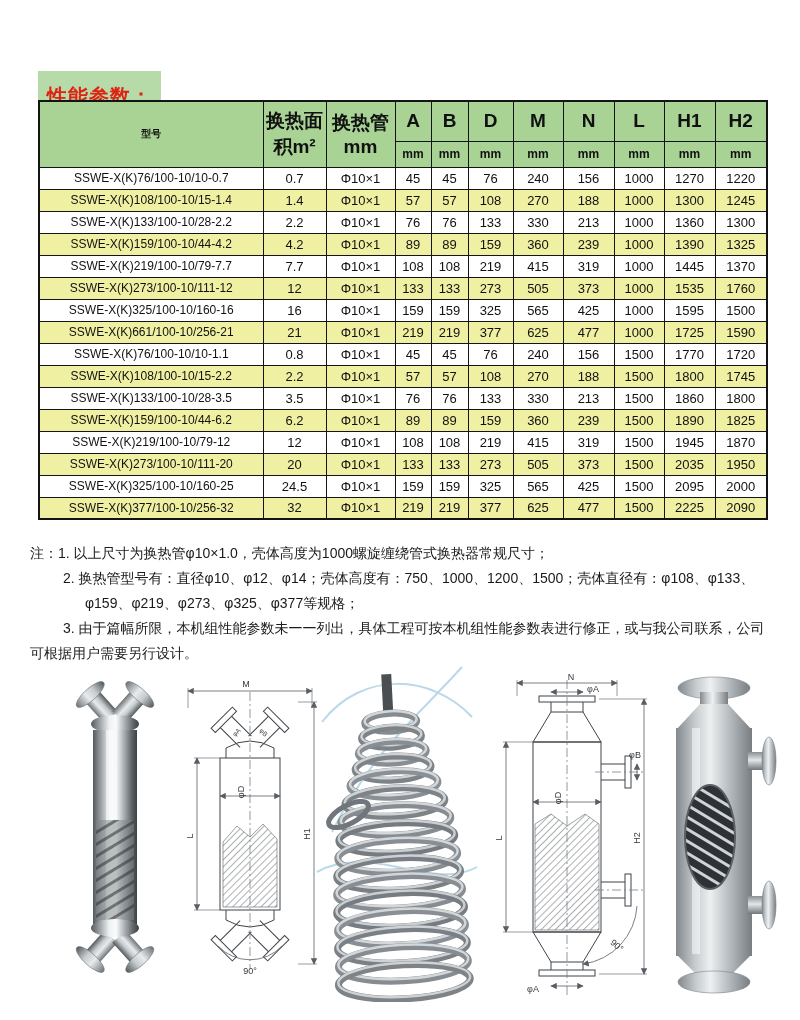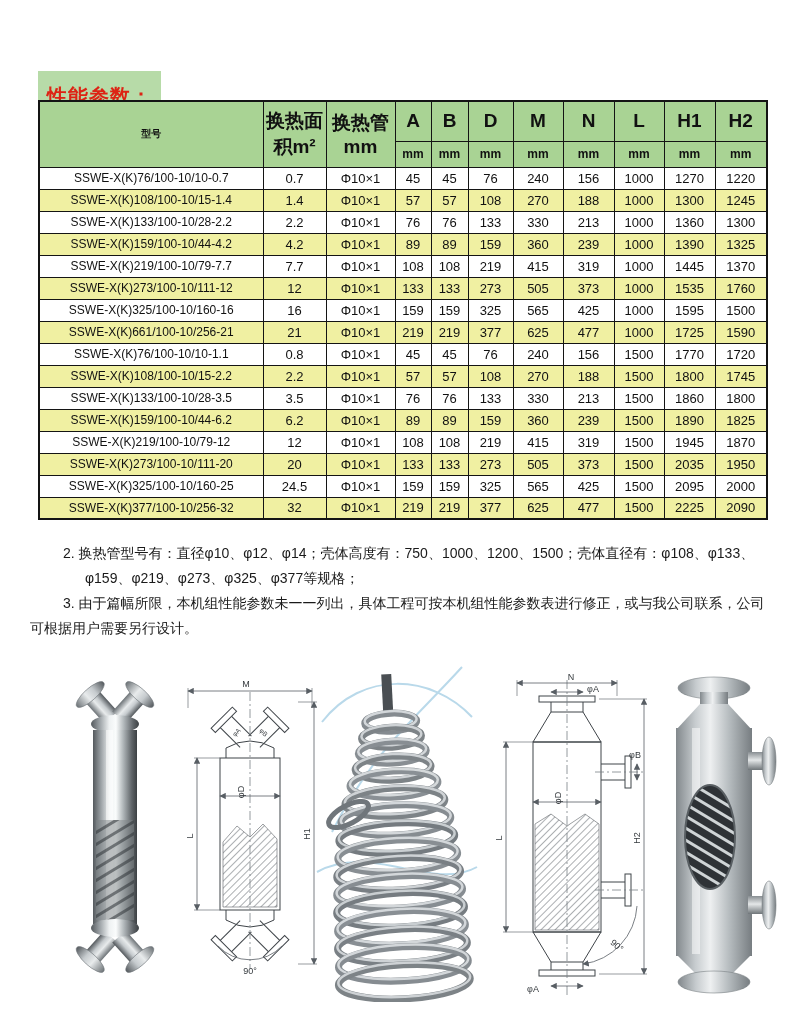--- a/index.html
+++ b/index.html
@@ -297,20 +297,21 @@
           <td class="val">625</td>
           <td class="val">477</td>
           <td class="val">1500</td>
           <td class="val">2225</td>
           <td class="val">2090</td>
         </tr>
       </tbody>
   </table>
 
   <div class="notes">
+    <div class="n1"><span>注：</span><span>1. 以上尺寸为换热管φ10×1.0，壳体高度为1000螺旋缠绕管式换热器常规尺寸；</span></div>
     <div class="n2">2. 换热管型号有：直径φ10、φ12、φ14；壳体高度有：750、1000、1200、1500；壳体直径有：φ108、φ133、φ159、φ219、φ273、φ325、φ377等规格；</div>
     <div class="n3">3. 由于篇幅所限，本机组性能参数未一一列出，具体工程可按本机组性能参数表进行修正，或与我公司联系，公司可根据用户需要另行设计。</div>
   </div>
 
   <div class="fig" style="left:40px; top:680px; width:150px; height:296px;">
     <svg width="150" height="296" viewBox="0 0 150 296">
       <defs>
         <linearGradient id="mgV" x1="0" y1="0" x2="1" y2="0">
           <stop offset="0" stop-color="#54595d"></stop>
             <stop offset=".18" stop-color="#9ba1a5"></stop>

